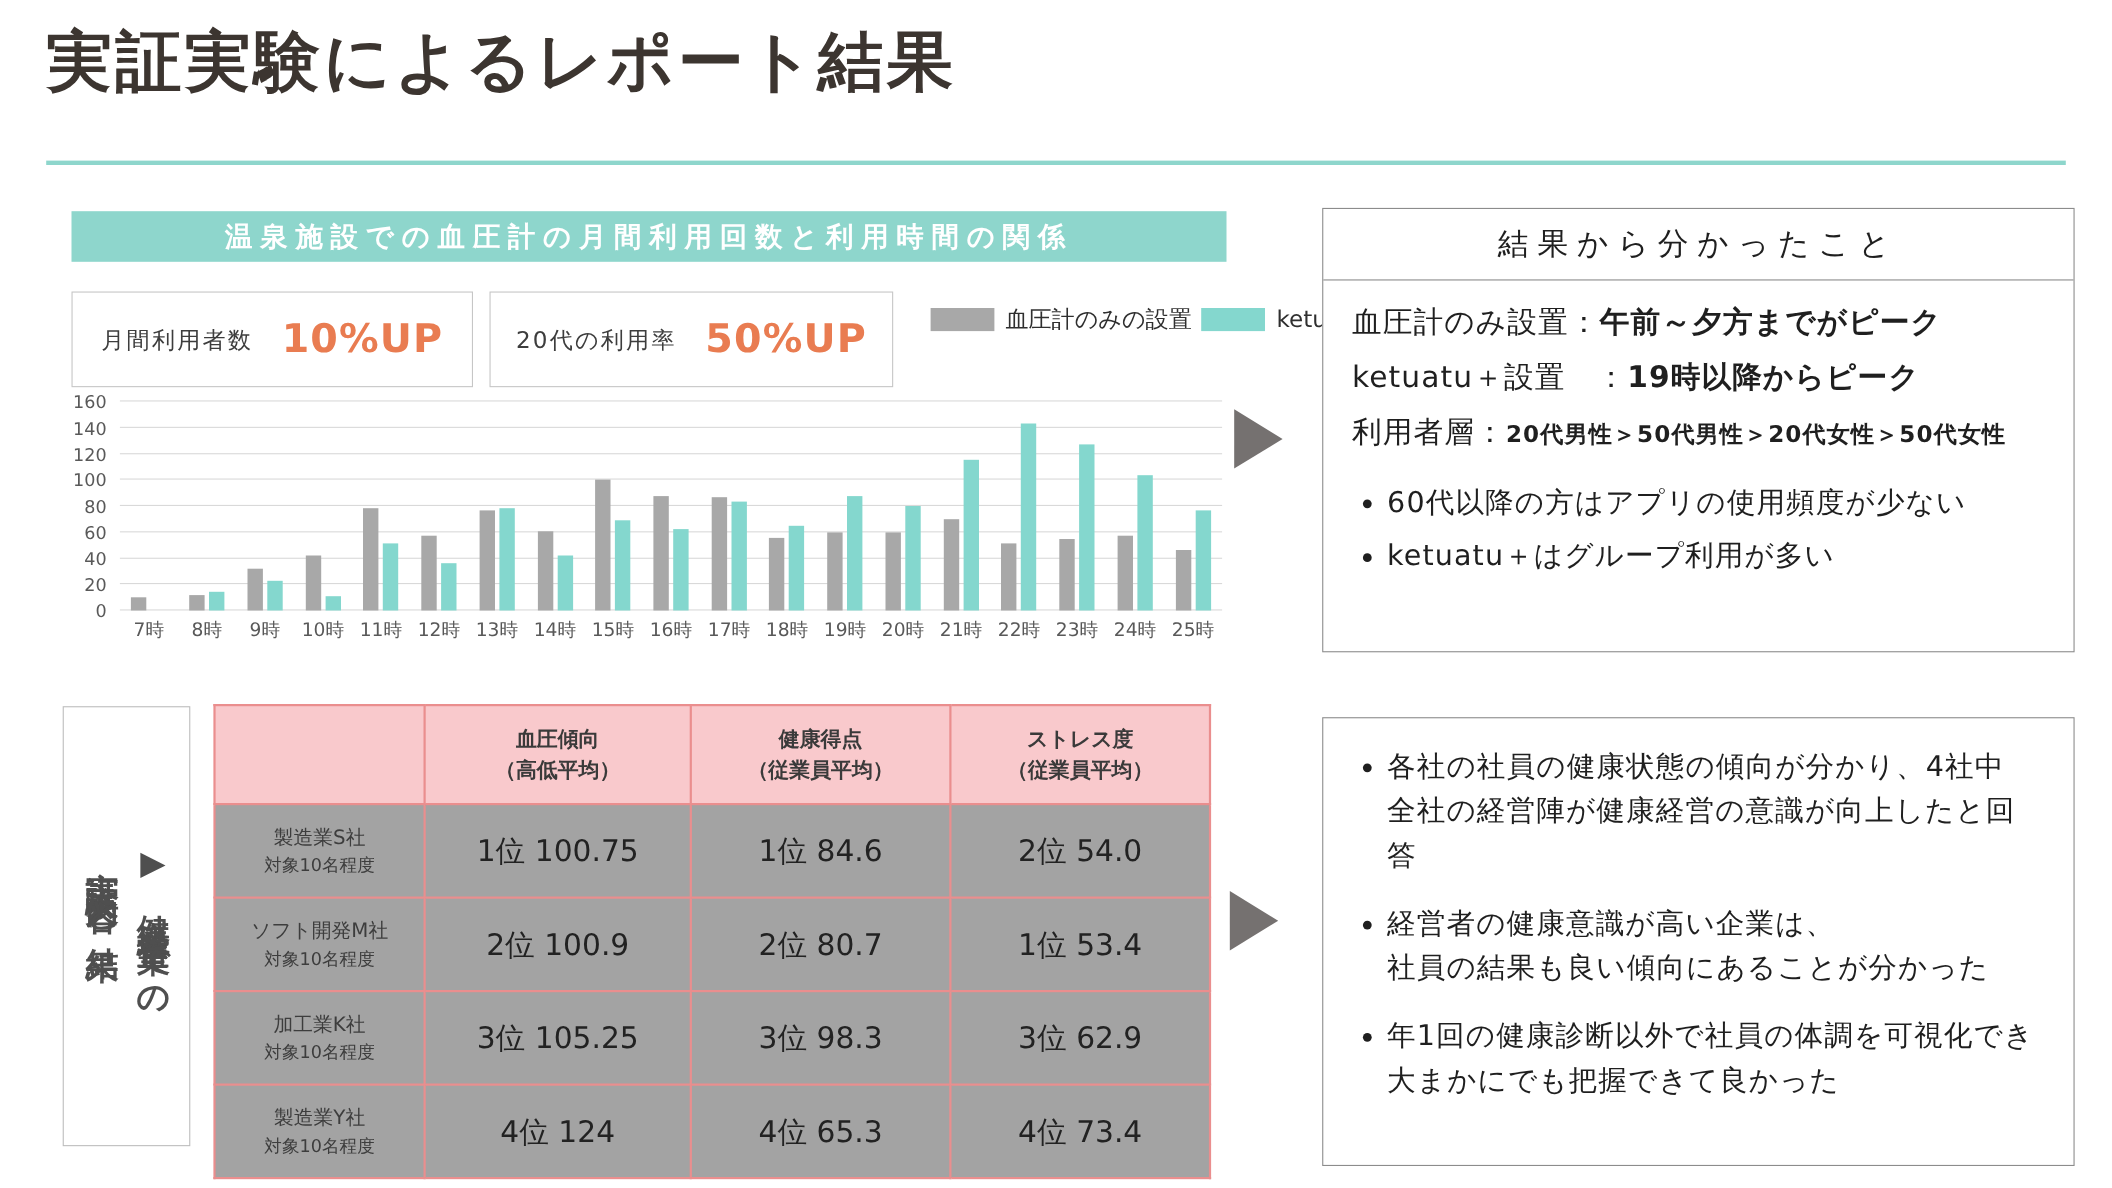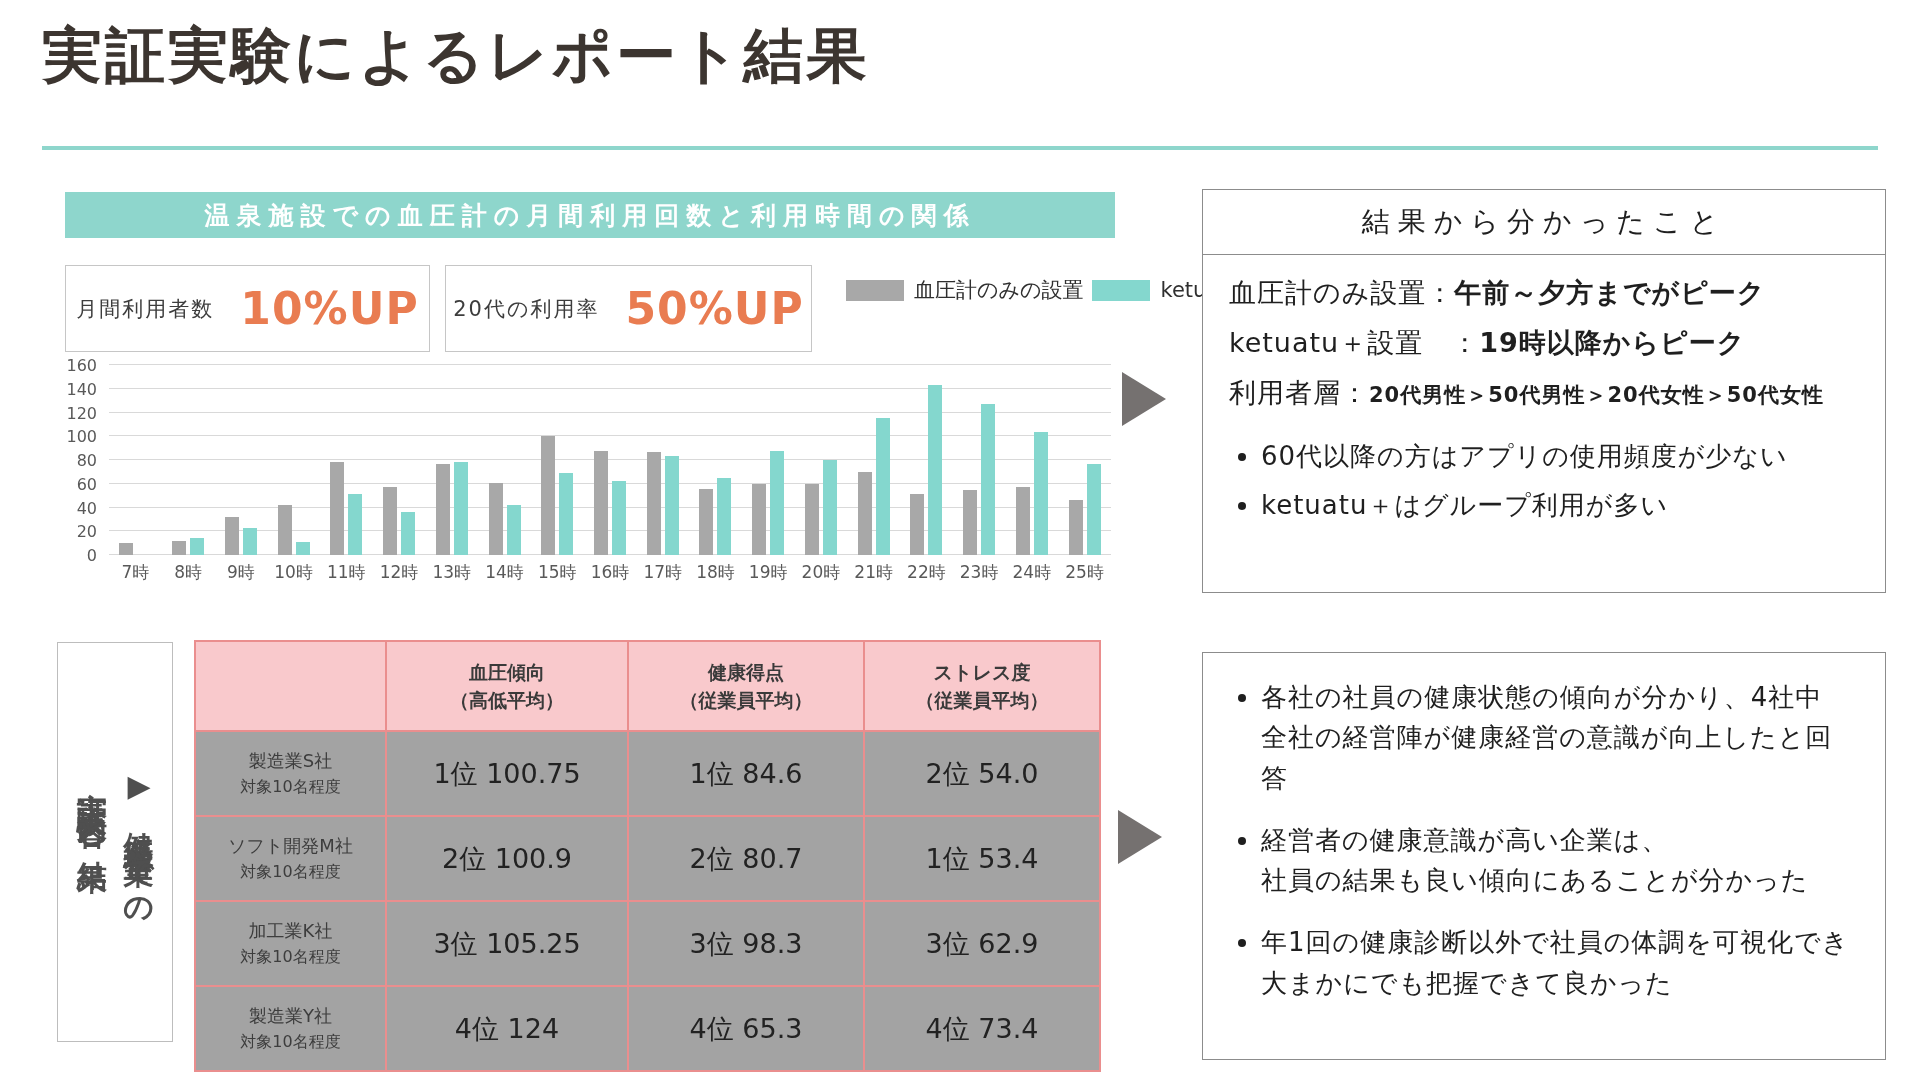--- a/index.html
+++ b/index.html
@@ -13,21 +13,21 @@
 
   
   .chart-header{position:absolute;left:65px;top:192px;width:1050px;height:46px;background:#8ed6cc;
                 color:#ffffff;font-size:25px;font-weight:700;letter-spacing:7px;
                 display:flex;align-items:center;justify-content:center;}
   .stat-box{position:absolute;top:265px;height:85px;border:1px solid #c6c6c6;background:#ffffff;
             display:flex;align-items:center;justify-content:center;gap:26px;}
   .stat-box.one{left:65px;width:363px;}
   .stat-box.two{left:445px;width:365px;}
   .stat-label{font-size:21px;color:#3d3d3d;letter-spacing:2px;}
-  .stat-value{font-size:44px;font-weight:800;color:#e97c51;letter-spacing:1px;}
+  .stat-value{font-size:36px;font-weight:800;color:#e97c51;letter-spacing:1px;}
 
   .chart-legend{position:absolute;left:846px;top:276px;display:flex;gap:9px;}
   .legend-row{display:flex;align-items:center;gap:10px;}
   .legend-swatch{width:58px;height:21px;display:inline-block;}
   .legend-label{font-size:21px;color:#2f2f2f;}
 
   .chart{position:absolute;left:65px;top:360px;width:1050px;height:230px;}
   .chart-plot{position:absolute;left:44px;top:5px;right:4px;height:190px;}
   .gridline{position:absolute;left:0;right:0;height:1px;background:#d9d9d9;}
   .chart-y-labels{position:absolute;left:0;top:5px;width:36px;height:190px;}

